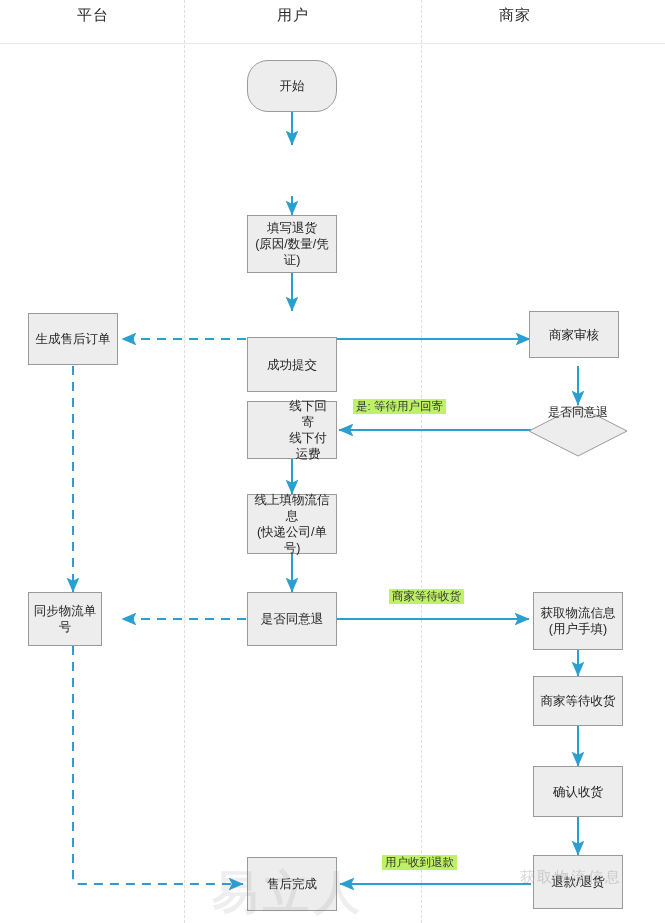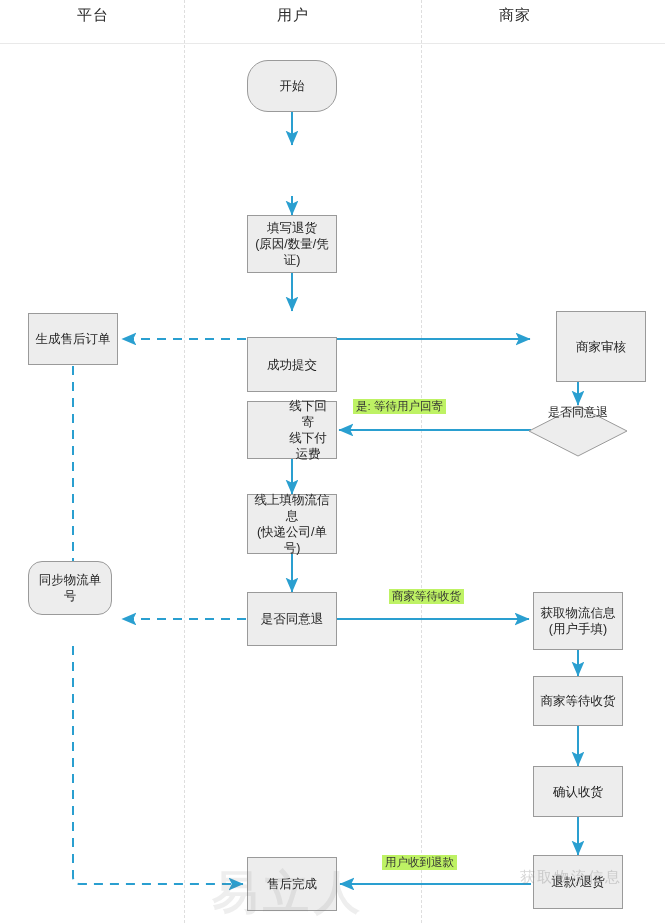--- a/index.html
+++ b/index.html
@@ -177,38 +177,38 @@
 
 
   <div class="node" style="left:247px; top:215px; width:90px; height:58px;">填写退货
 (原因/数量/凭
 证)</div>
 
   <div class="node" style="left:247px; top:311px; width:90px; height:55px;margin-top:26px;">成功提交</div>
 
   <div class="node" style="left:28px; top:313px; width:90px; height:52px;">生成售后订单</div>
 
-  <div class="node" style="left:556px; top:311px; width:90px; height:71px;">商家审核</div>
+  <div class="node" style="left:529px; top:311px; width:90px; height:47px;">商家审核</div>
 
   <div class="diamond-wrap" style="left:528px; top:405px; width:100px; height:52px;">
     <svg width="100" height="52" viewBox="0 0 100 52" aria-hidden="true">
       <polygon points="50,1 99,26 50,51 1,26" fill="#ededed" stroke="#9a9a9a" stroke-width="1"></polygon>
     </svg>
     <span class="diamond-label">是否同意退</span>
   </div>
 
   <div class="node" style="left:247px; top:401px; width:90px; height:58px;padding-left:36px;">线下回寄
 线下付运费</div>
 
   <div class="node" style="left:247px; top:494px; width:90px; height:60px;">线上填物流信息
 (快递公司/单号)</div>
 
   <div class="node" style="left:247px; top:592px; width:90px; height:54px;">是否同意退</div>
 
-  <div class="node" style="left:28px; top:561px; width:84px; height:54px;border-radius:14px;">同步物流单号</div>
+  <div class="node" style="left:28px; top:592px; width:74px; height:54px;">同步物流单号</div>
 
   <div class="node" style="left:533px; top:592px; width:90px; height:58px;">获取物流信息
 (用户手填)</div>
 
   <div class="node" style="left:533px; top:676px; width:90px; height:50px;">商家等待收货</div>
 
   <div class="node" style="left:533px; top:766px; width:90px; height:51px;">确认收货</div>
 
   <div class="node" style="left:533px; top:855px; width:90px; height:54px;">退款/退货</div>
 

